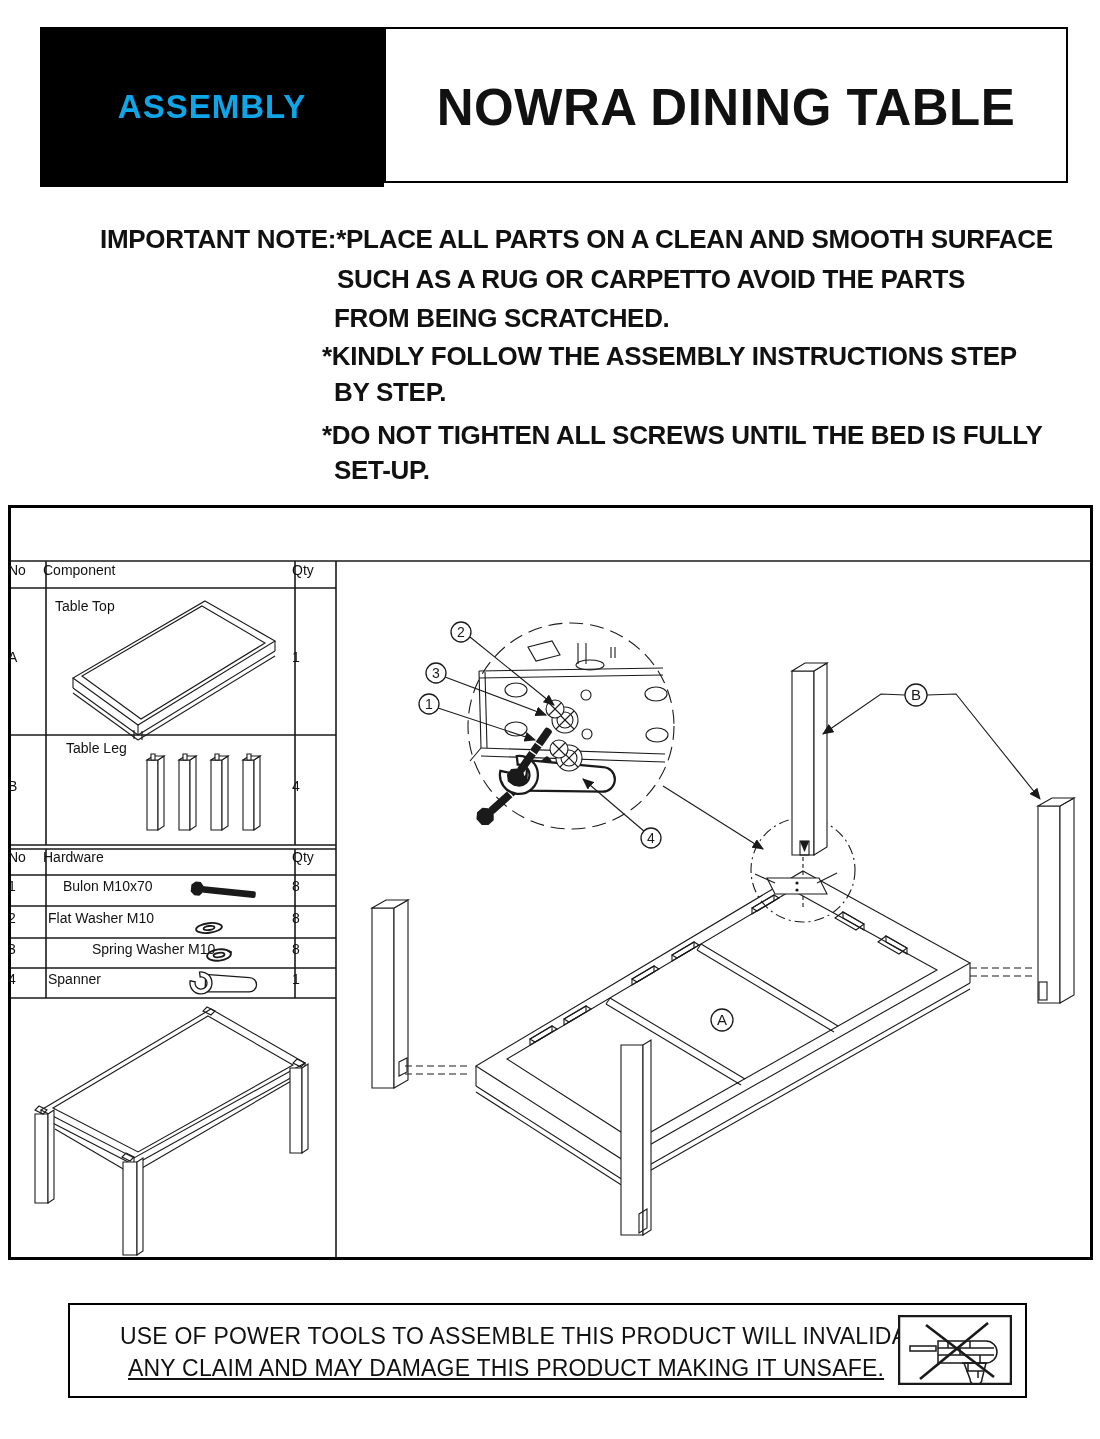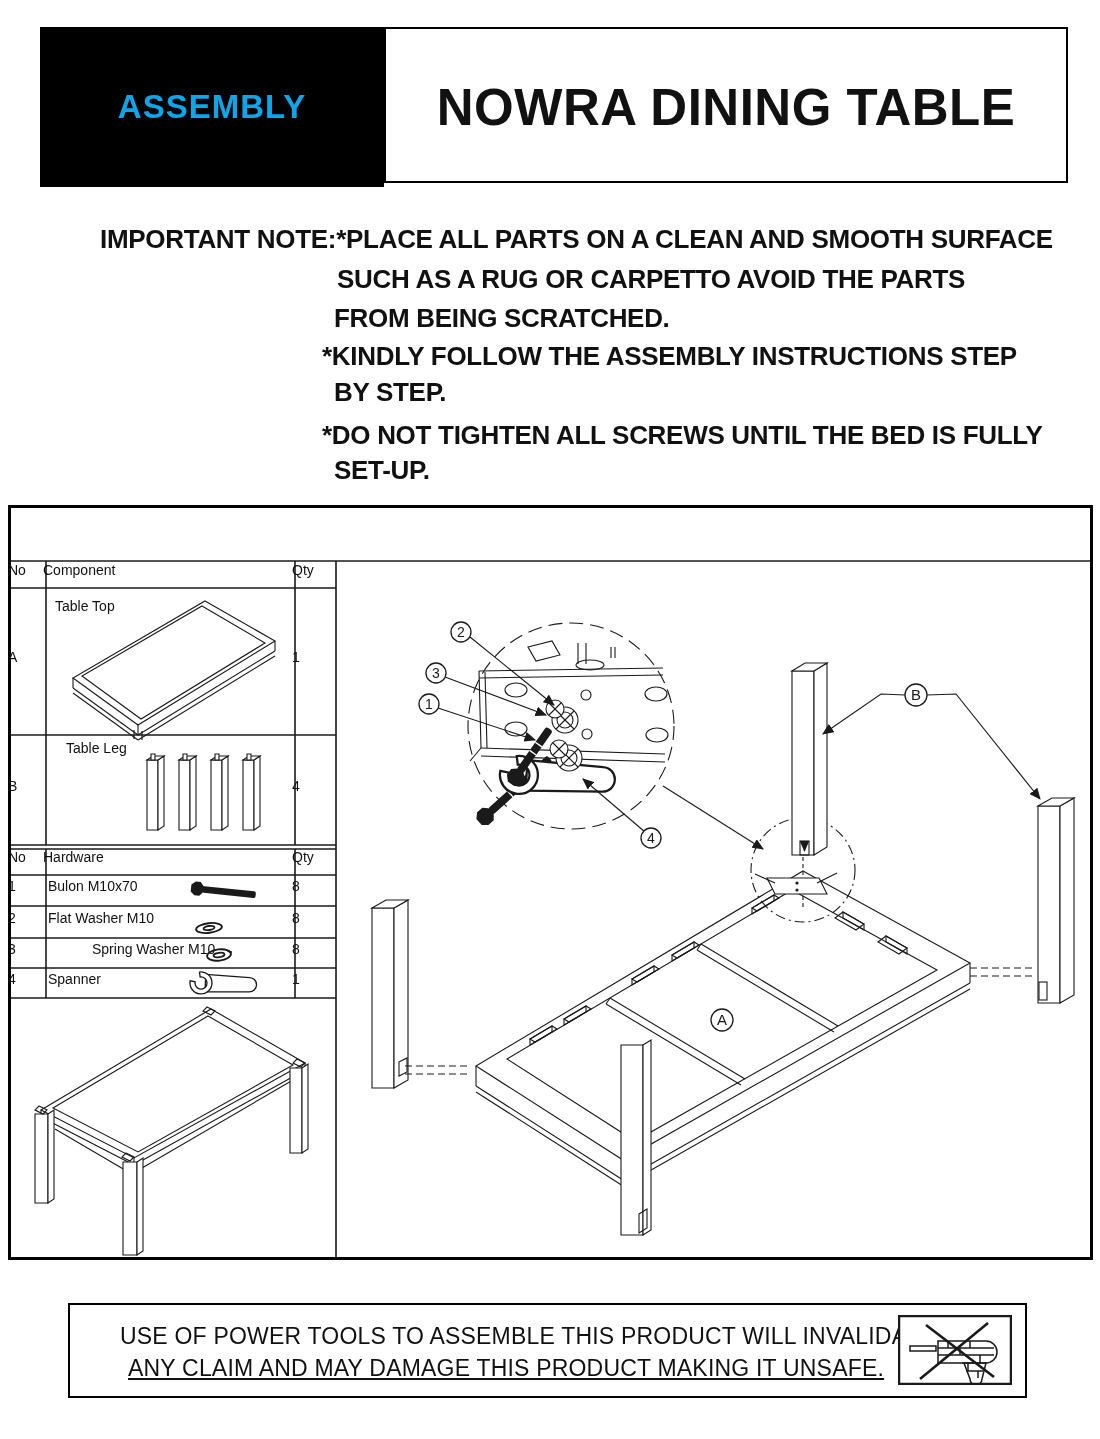--- a/index.html
+++ b/index.html
@@ -350,21 +350,21 @@
 
 <div class="cell" style="left:8px;top:778px;width:35px;">B</div>
 <div class="lbl" style="left:66px;top:740px;">Table Leg</div>
 <div class="cell" style="left:292px;top:778px;width:41px;">4</div>
 
 <div class="cell" style="left:8px;top:849px;width:35px;">No</div>
 <div class="cell" style="left:43px;top:849px;width:249px;">Hardware</div>
 <div class="cell" style="left:292px;top:849px;width:41px;">Qty</div>
 
 <div class="cell" style="left:8px;top:878px;width:35px;">1</div>
-<div class="lbl" style="left:48px;top:878px;">Bulon M10x70</div>
+<div class="lbl" style="left:63px;top:878px;">Bulon M10x70</div>
 <div class="cell" style="left:292px;top:878px;width:41px;">8</div>
 
 <div class="cell" style="left:8px;top:910px;width:35px;">2</div>
 <div class="lbl" style="left:48px;top:910px;">Flat Washer M10</div>
 <div class="cell" style="left:292px;top:910px;width:41px;">8</div>
 
 <div class="cell" style="left:8px;top:941px;width:35px;">3</div>
 <div class="lbl" style="left:48px;top:941px;padding-left:44px;">Spring Washer M10</div>
 <div class="cell" style="left:292px;top:941px;width:41px;">8</div>
 

